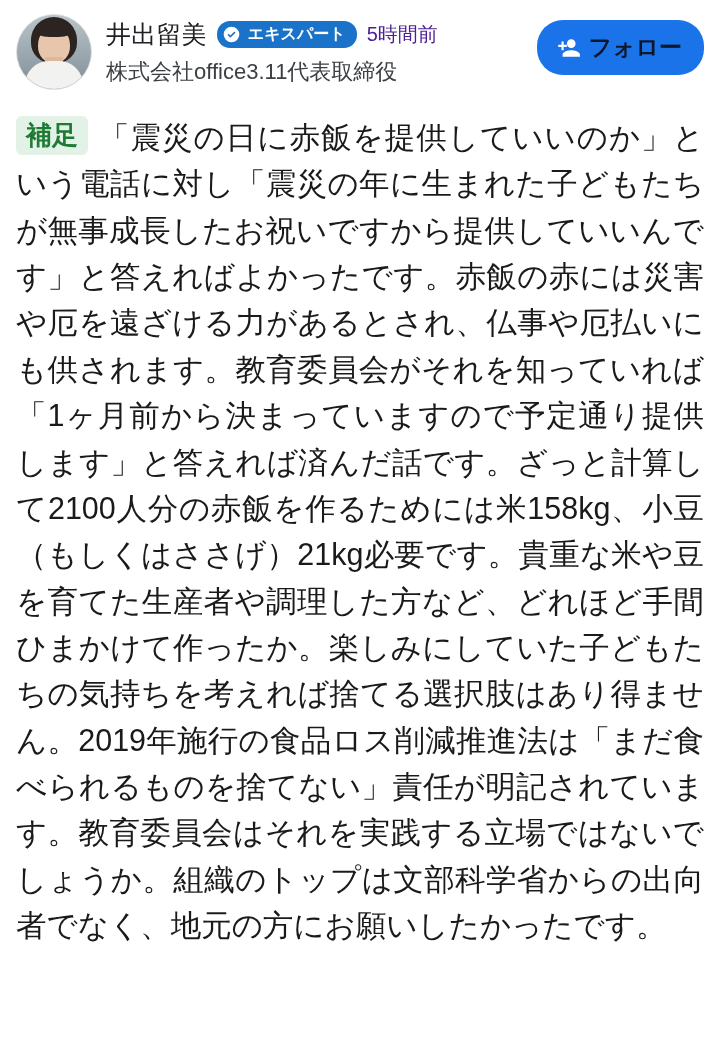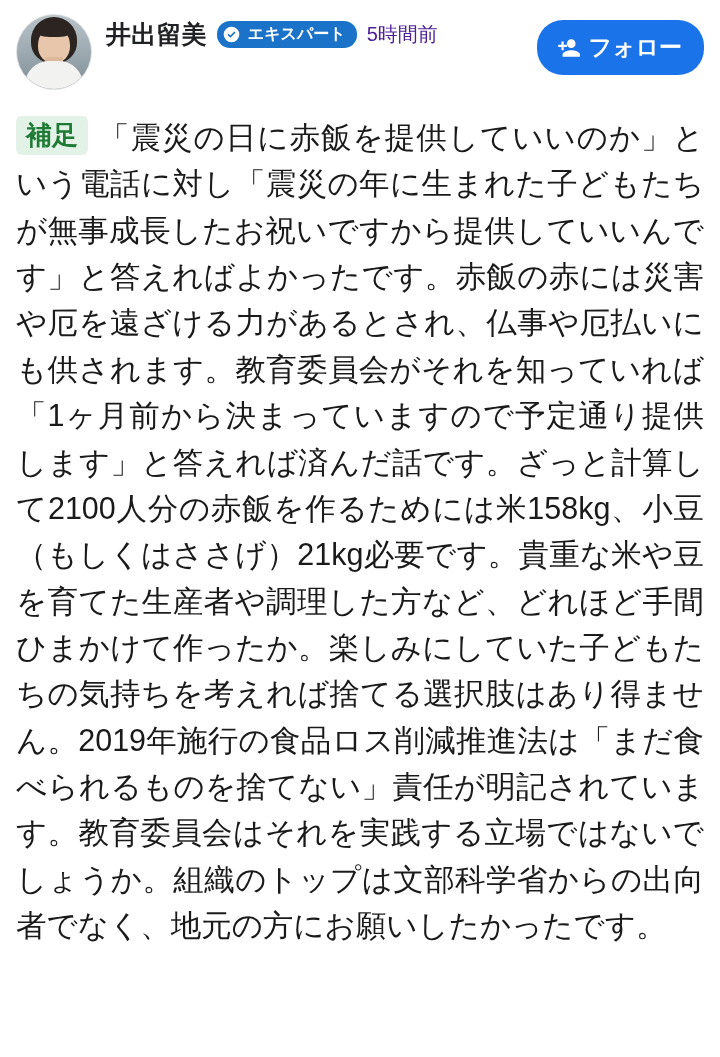--- a/index.html
+++ b/index.html
@@ -98,21 +98,21 @@
     min-width: 0;
   }
   .name-row {
     display: flex;
     align-items: center;
     gap: 10px;
     flex-wrap: nowrap;
   }
   .author-name {
     font-size: 25px;
-    font-weight: 700;
+    font-weight: 400;
     color: #202124;
     letter-spacing: 0.2px;
     white-space: nowrap;
   }
   .expert-badge {
     display: inline-flex;
     align-items: center;
     gap: 8px;
     background: #1a73c8;
     color: #ffffff;
@@ -141,21 +141,21 @@
   }
 
   .follow-button {
     position: absolute;
     right: 0;
     top: 6px;
     display: inline-flex;
     align-items: center;
     gap: 7px;
     background: #1a73e8;
-    color: #ffffff;
+    color: #0f172a;
     border: none;
     border-radius: 26px;
     padding: 12px 22px 12px 18px;
     font-size: 23px;
     font-weight: 700;
     font-family: Liberation Sans, sans-serif;
     cursor: pointer;
     white-space: nowrap;
   }
   .follow-button .follow-icon {
@@ -211,20 +211,21 @@
           <span class="check-wrap">
             <svg viewBox="0 0 24 24" width="17" height="17" aria-hidden="true">
               <circle cx="12" cy="12" r="11" fill="#ffffff"></circle>
               <path d="M10.4 16.6l-4-4 1.6-1.6 2.4 2.4 5.6-5.6 1.6 1.6z" fill="#1a73c8"></path>
             </svg>
           </span>
           <span>エキスパート</span>
         </span>
         <span class="timestamp">5時間前</span>
       </div>
+      <div class="author-title">株式会社office3.11代表取締役</div>
     </div>
 
     <button class="follow-button">
       <span class="follow-icon">
         <svg viewBox="0 0 24 24" width="26" height="26" aria-hidden="true">
           <path d="M15 12c2.21 0 4-1.79 4-4s-1.79-4-4-4-4 1.79-4 4 1.79 4 4 4zm0 2c-2.67 0-8 1.34-8 4v2h16v-2c0-2.66-5.33-4-8-4z" fill="#ffffff"></path>
           <path d="M6 6h2v3h3v2H8v3H6v-3H3V9h3z" fill="#ffffff"></path>
         </svg>
       </span>
       <span>フォロー</span>

